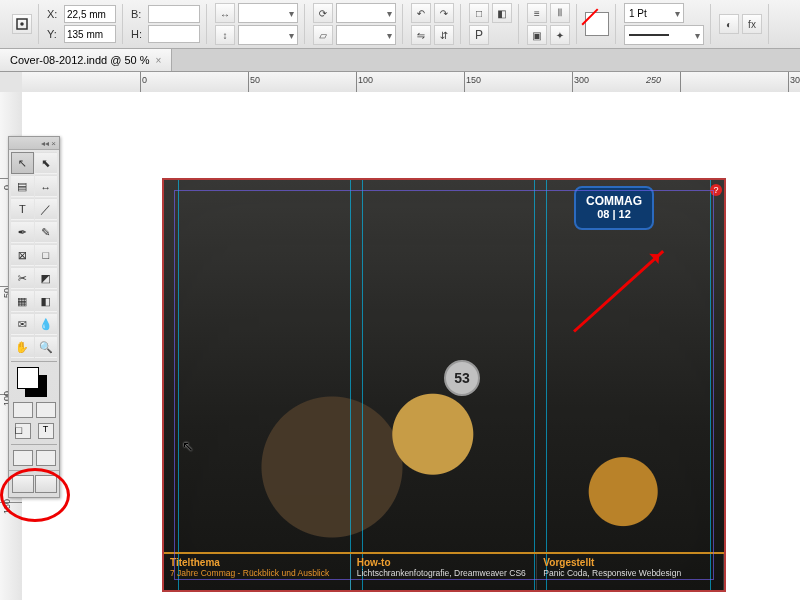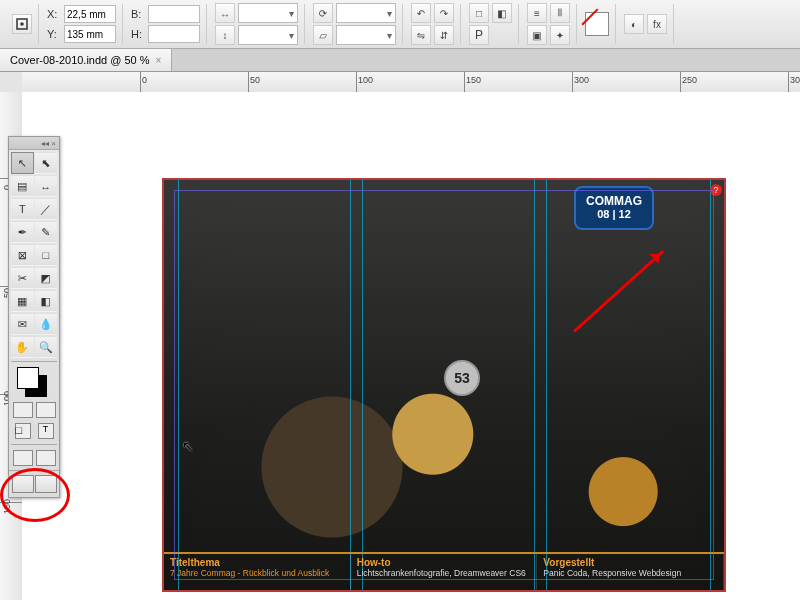--- a/index.html
+++ b/index.html
@@ -144,48 +144,58 @@
     <div class="cb-row">
       <div class="cb-icon">▣</div>
       <div class="cb-icon">✦</div>
     </div>
   </div>
   <div class="cb-block">
     <div class="cb-swatch"></div>
   </div>
   <div class="cb-block">
     <div class="cb-row">
+      <div class="cb-dd">1 Pt</div>
+    </div>
+    <div class="cb-row">
+      <div class="cb-dd" style="min-width:60px">
+          <span style="border-top:2px solid #333;width:40px;display:inline-block"></span>
+        </div>
+    </div>
+  </div>
+  <div class="cb-block">
+    <div class="cb-row">
       <div class="cb-icon">◐</div>
       <div class="cb-icon">fx</div>
     </div>
   </div>
 </div>
 
 <div class="tab-strip">
   <div class="tab">
-    <span>Cover-08-2010.indd @ 50 %</span>
+    <span>Cover-08-2012.indd @ 50 %</span>
     <span class="x">×</span>
   </div>
 </div>
 
 <div class="work">
   <div class="corner"></div>
   <div class="ruler-h">
       <div class="tick" style="left: 118px;"></div>
       <div class="lbl" style="left: 120px;">0</div>
       <div class="tick" style="left: 226px;"></div>
       <div class="lbl" style="left: 228px;">50</div>
       <div class="tick" style="left: 334px;"></div>
       <div class="lbl" style="left: 336px;">100</div>
       <div class="tick" style="left: 442px;"></div>
       <div class="lbl" style="left: 444px;">150</div>
       <div class="tick" style="left: 550px;"></div>
       <div class="lbl" style="left: 552px;">300</div>
       <div class="tick" style="left: 658px;"></div>
-      <div class="lbl" style="left: 660px;">250</div>
+      <div class="lbl" style="left: 624px; font-style: italic;">250</div>
       <div class="tick" style="left: 766px;"></div>
       <div class="lbl" style="left: 768px;">300</div>
     </div>
   <div class="ruler-v">
       <div class="tick" style="top: 86px;"></div>
       <div class="lbl" style="top: 98px;">0</div>
       <div class="tick" style="top: 194px;"></div>
       <div class="lbl" style="top: 206px;">50</div>
       <div class="tick" style="top: 302px;"></div>
       <div class="lbl" style="top: 314px;">100</div>

